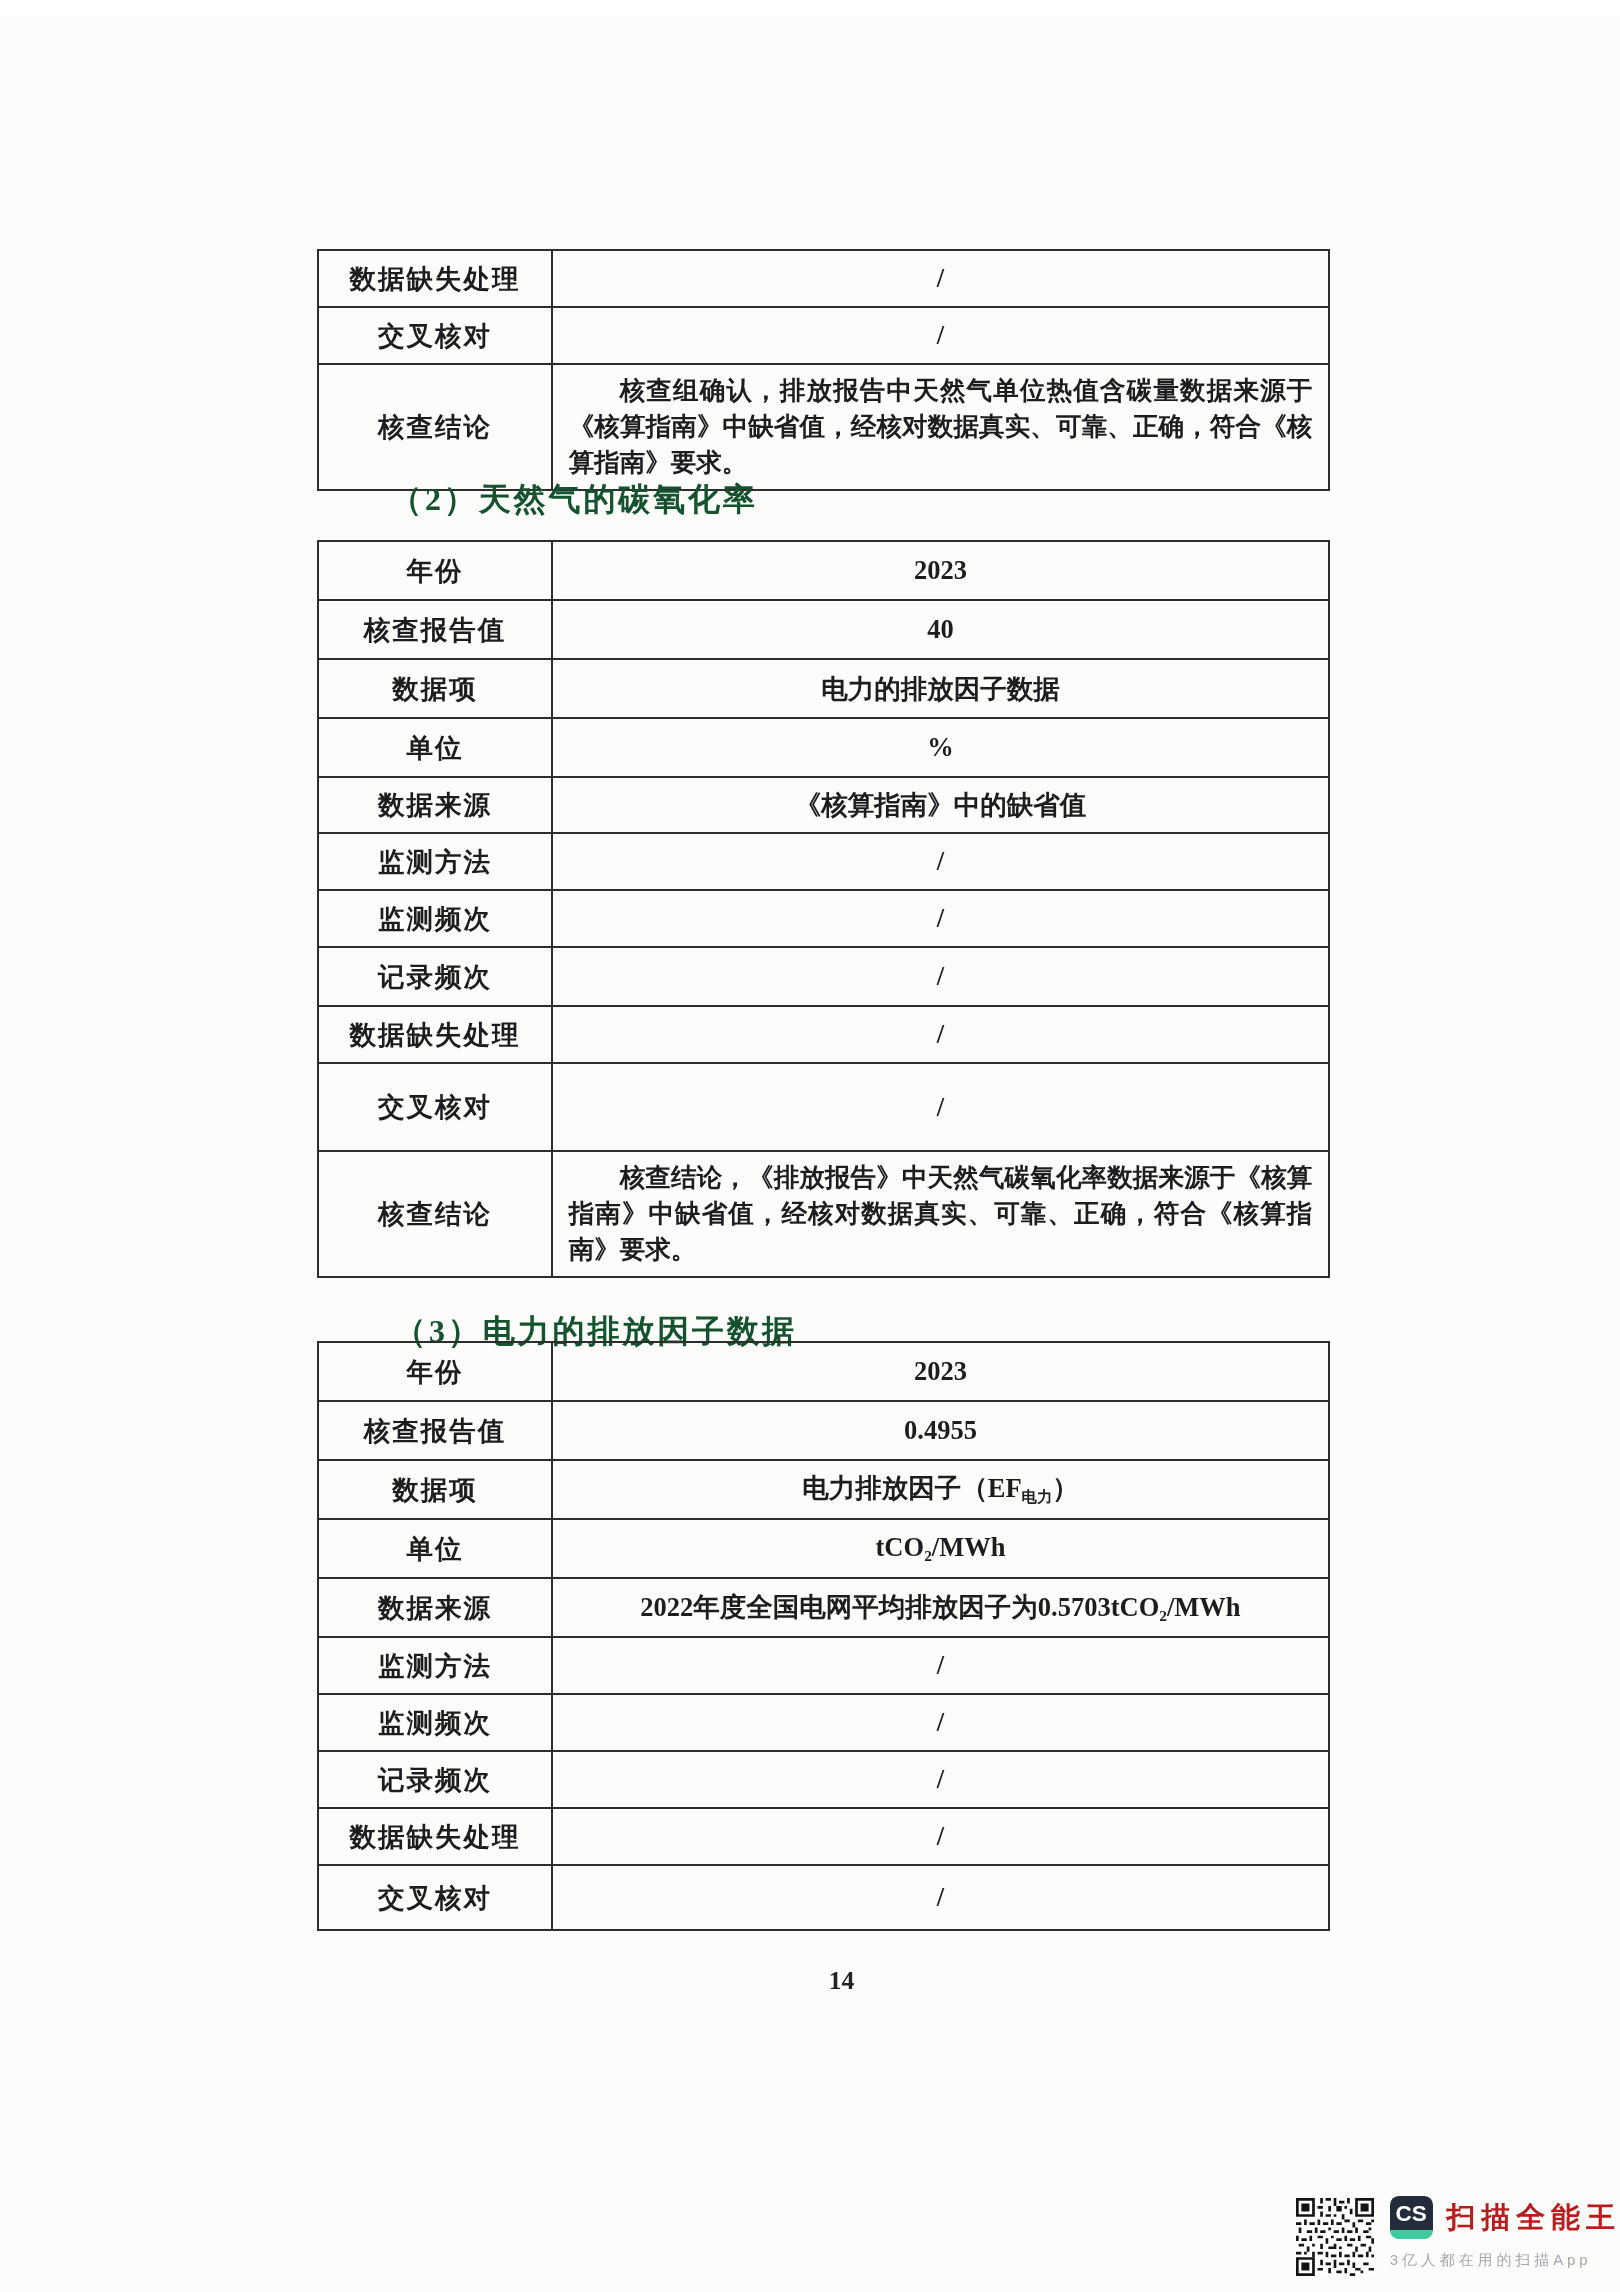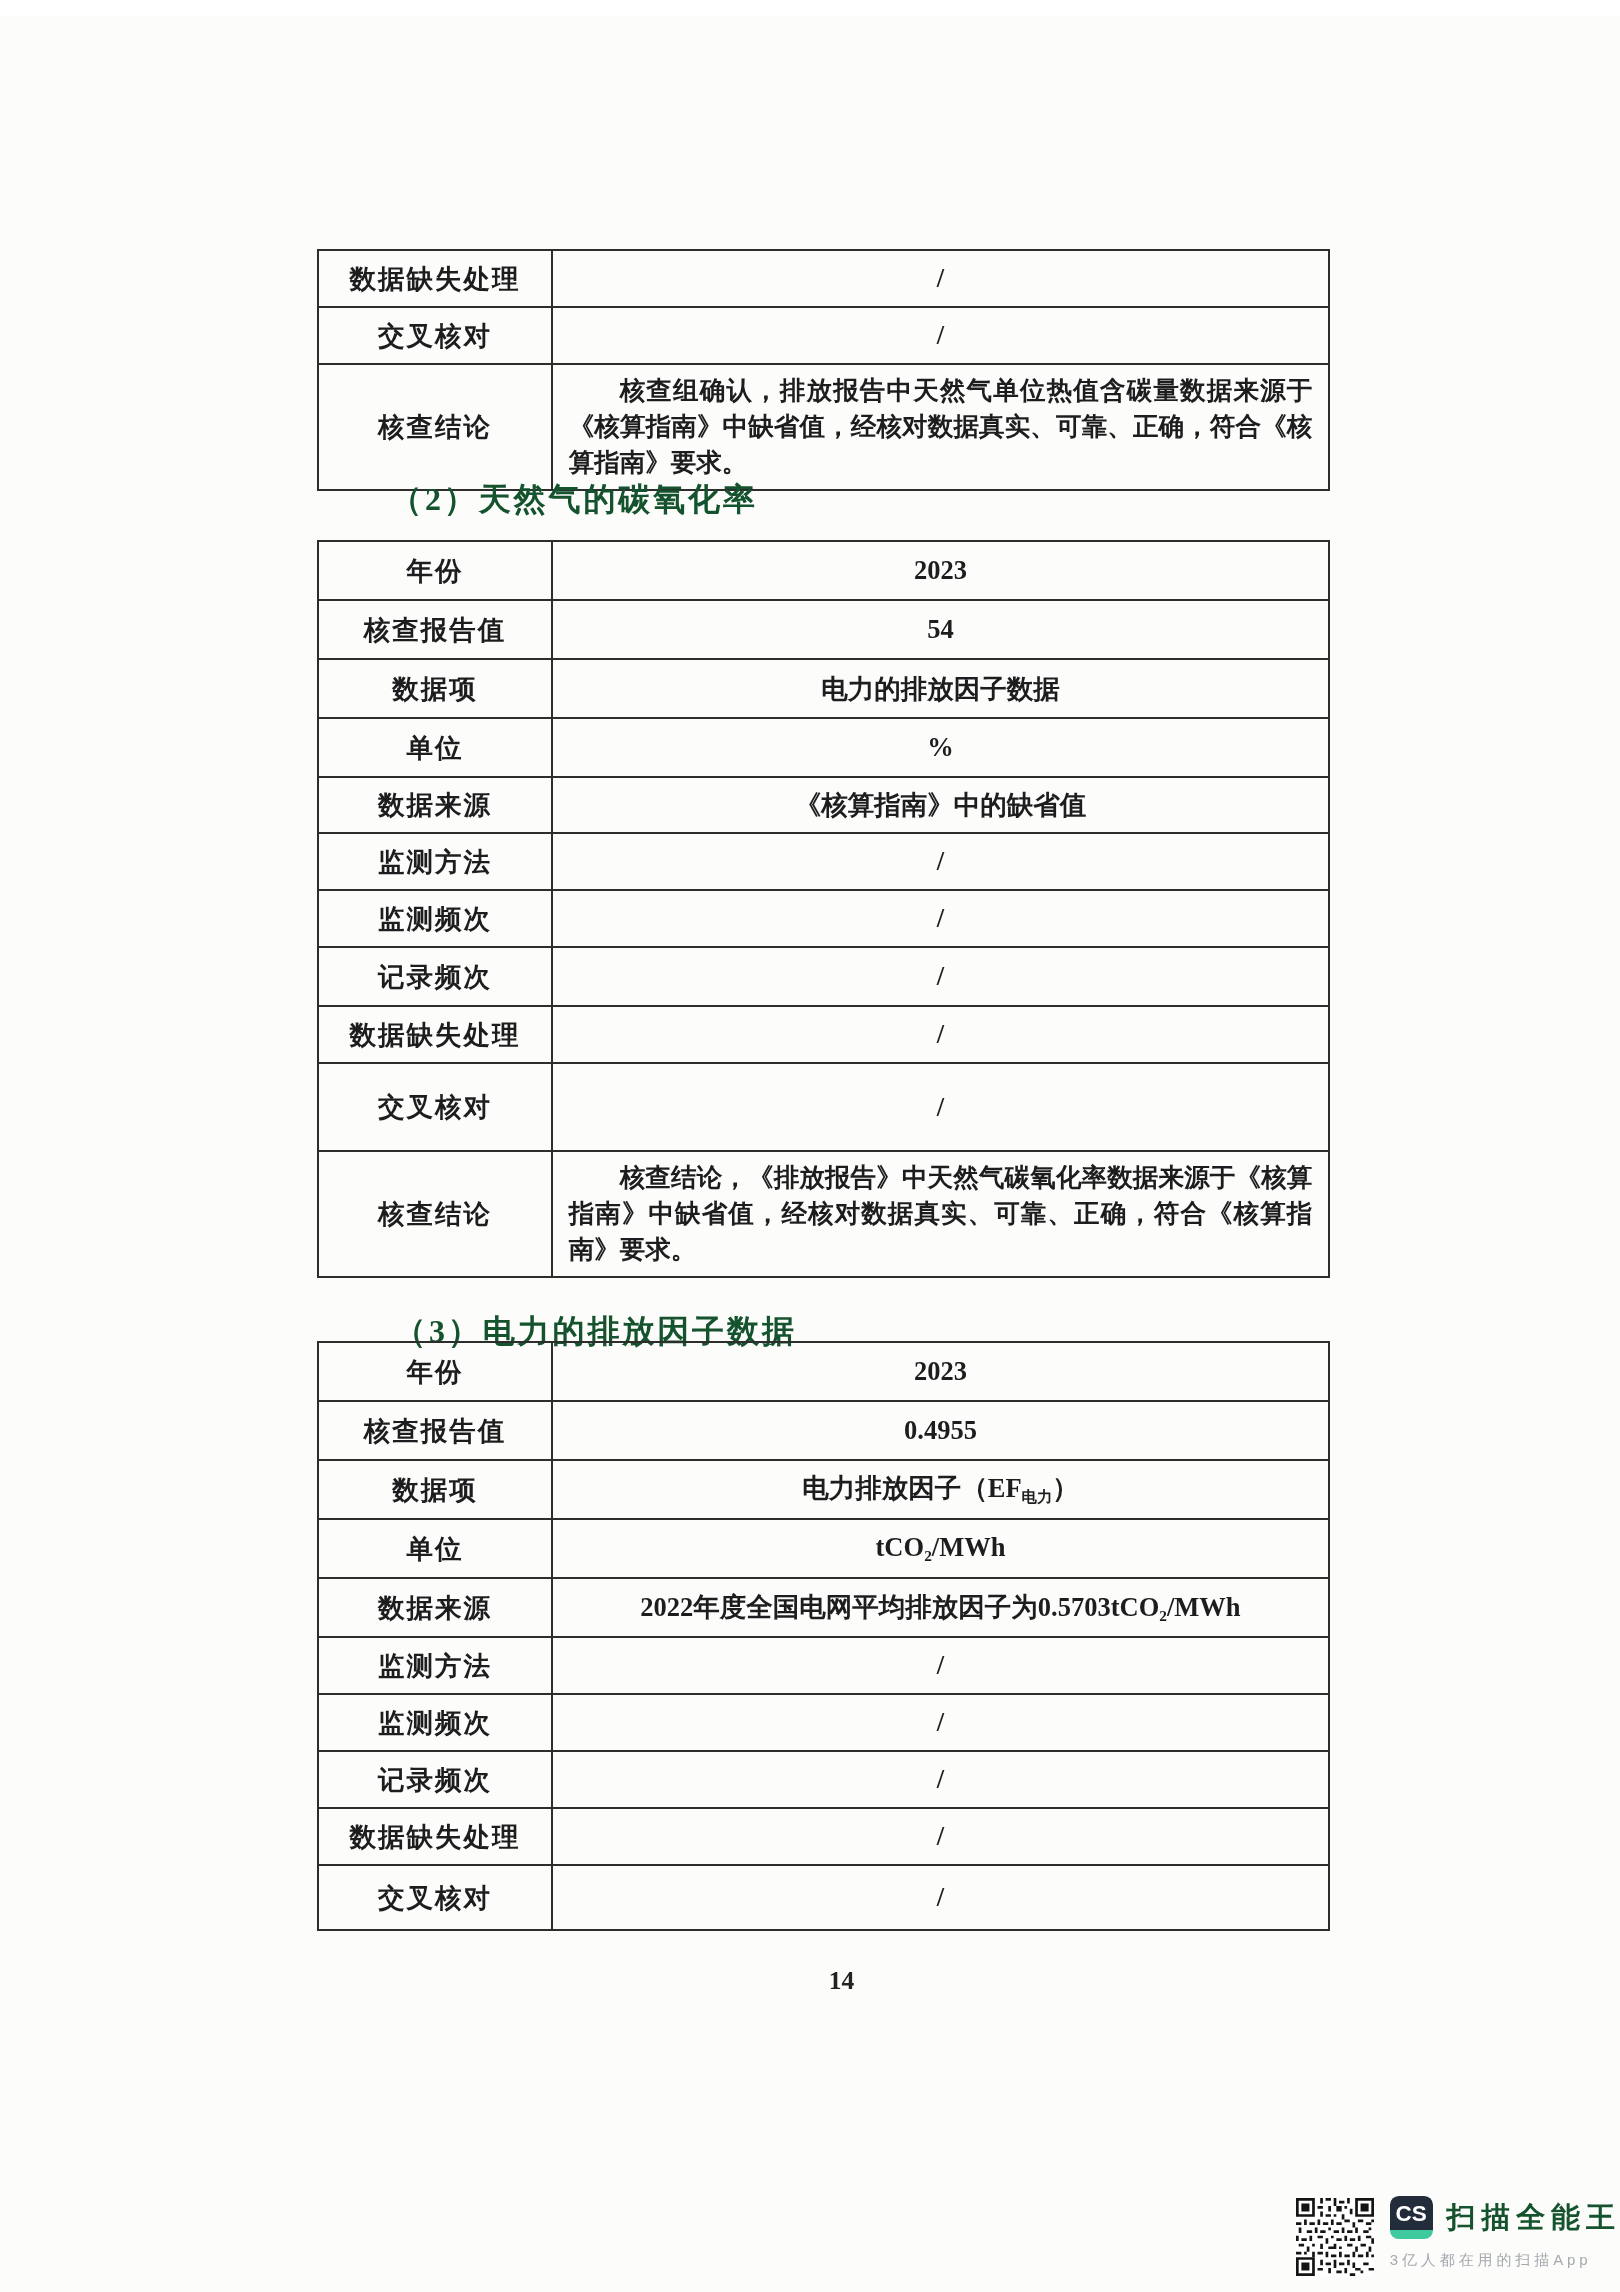--- a/index.html
+++ b/index.html
@@ -88,21 +88,21 @@
   .cs-badge span {
     color: #ffffff;
     font-size: 22.5px;
     font-weight: 700;
     letter-spacing: 0px;
   }
   .app-name {
     margin-left: 13.7px;
     font-size: 29px;
     font-weight: 600;
-    color: #14532d;
+    color: #b91c1c;
     letter-spacing: 5.9px;
     white-space: nowrap;
   }
   .tagline {
     margin-top: 11.8px;
     font-size: 15px;
     color: #a5a9af;
     letter-spacing: 3.9px;
     white-space: nowrap;
   }
@@ -140,21 +140,21 @@
         <col style="width:234px">
         <col>
       </colgroup>
     <tbody>
         <tr style="height:59px;">
       <td class="lbl">年份</td>
       <td class="val">2023</td>
     </tr>
     <tr style="height:59px;">
       <td class="lbl">核查报告值</td>
-      <td class="val">54</td>
+      <td class="val">40</td>
     </tr>
     <tr style="height:59px;">
       <td class="lbl">数据项</td>
       <td class="val">电力的排放因子数据</td>
     </tr>
     <tr style="height:59px;">
       <td class="lbl">单位</td>
       <td class="val">%</td>
     </tr>
     <tr style="height:56px;">

